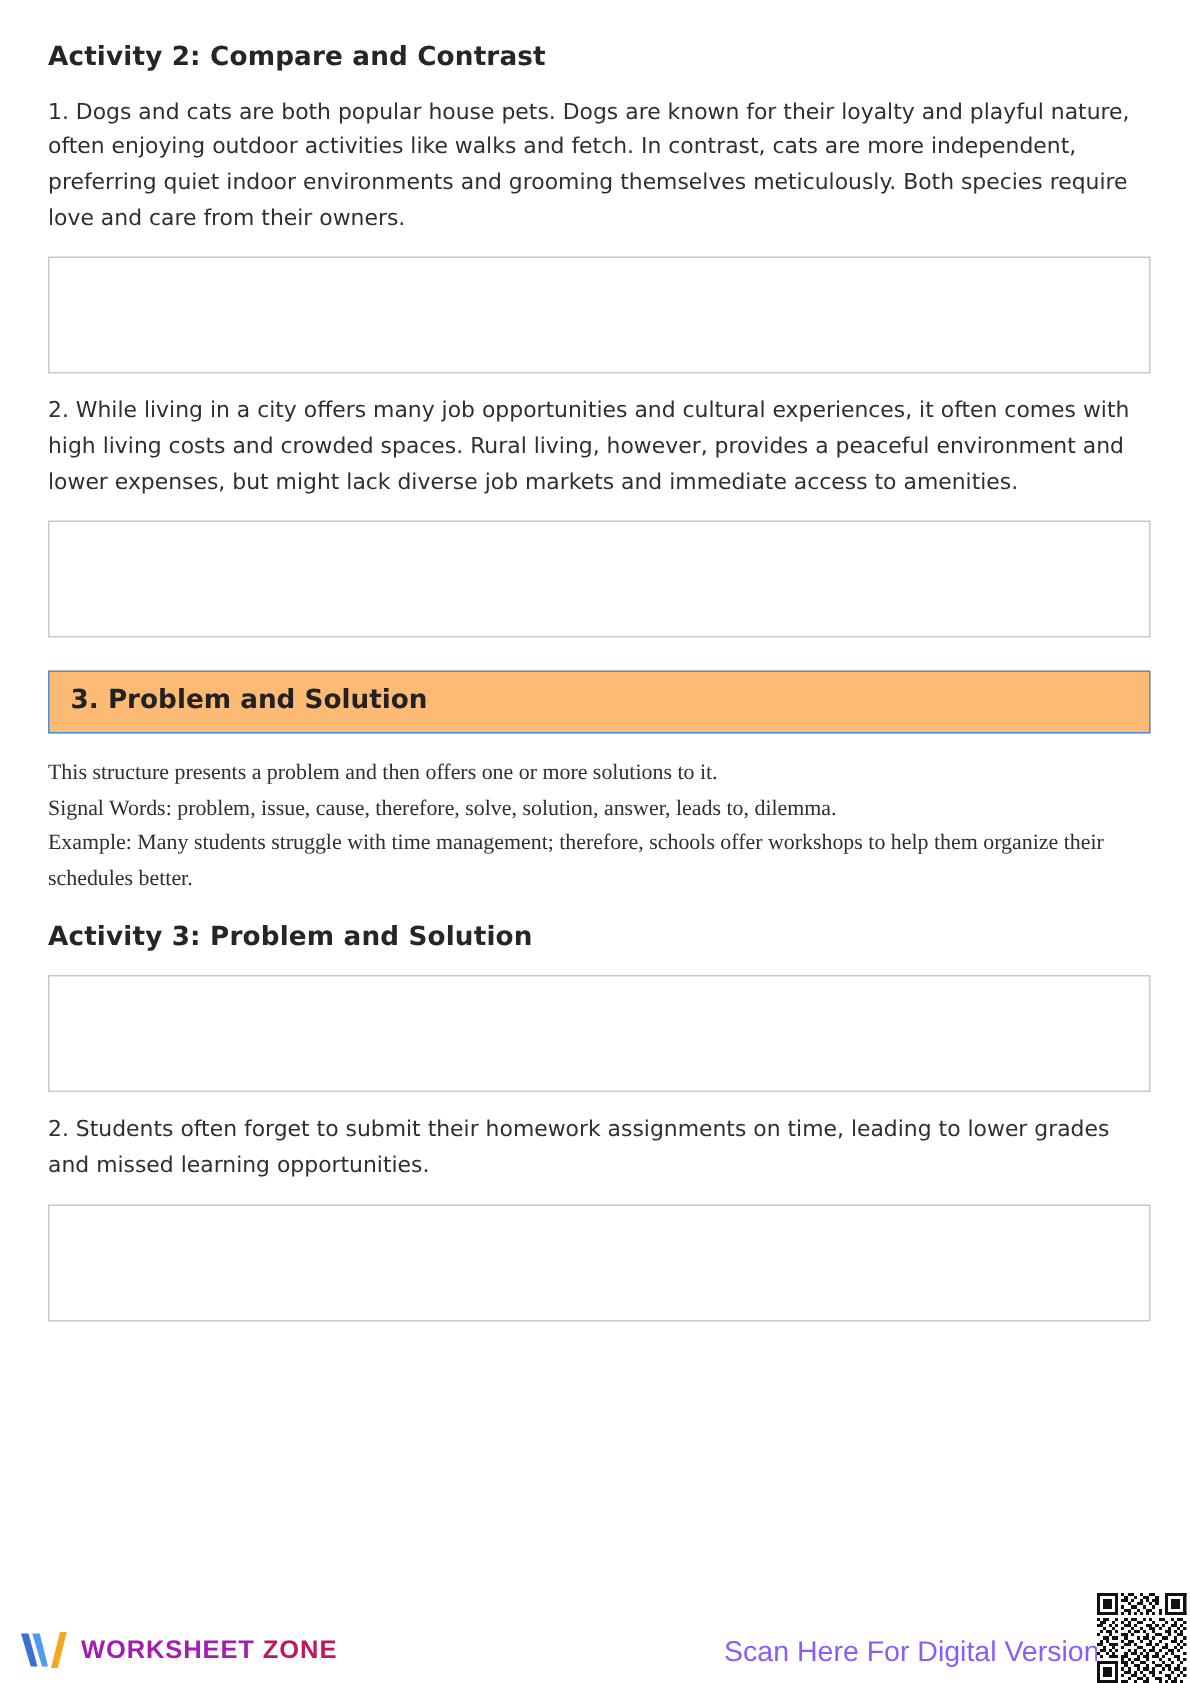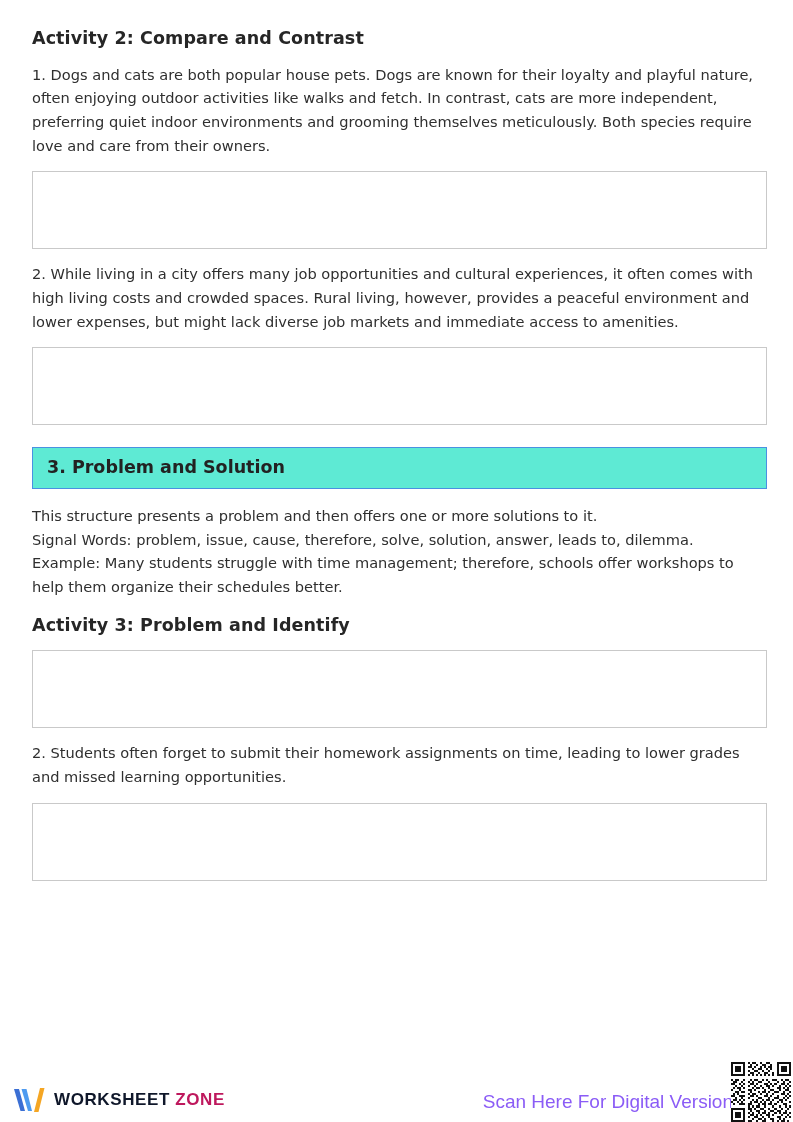--- a/index.html
+++ b/index.html
@@ -58,34 +58,35 @@
     border: 1px solid #c9c9c9;
     background: #ffffff;
     margin: 8px 0 6px 0;
   }
   .answer-box.h78 { height: 78px; }
 
   .section-banner {
     box-sizing: border-box;
     width: 735px;
     border: 1.4px solid #4a90e2;
-    background: #5eead4;
+    background: #fdba74;
     padding: 9px 0 9px 14px;
     margin: 22px 0 8px 0;
   }
   .section-banner .banner-title {
     font-size: 17.5px;
     font-weight: 700;
     color: #222222;
     line-height: 1.25;
     display: block;
   }
 
   .multiline {
     white-space: pre-line;
+    font-family: Liberation Serif, serif;
   }
 
   
   .footer {
     position: absolute;
     left: 0;
     bottom: 0;
     width: 793px;
     height: 46px;
   }
@@ -103,21 +104,21 @@
     height: 28px;
     display: block;
   }
   .logo-text {
     font-family: "Liberation Sans", sans-serif;
     font-size: 17px;
     font-weight: 700;
     letter-spacing: 0.6px;
     white-space: nowrap;
   }
-  .logo-text .w1 { color: #0f172a; text-align: center; }
+  .logo-text .w1 { color: #a21caf; text-align: center; }
   .logo-text .w2 { color: #4e9bf0; }
   .logo-text .w3 { color: #be185d; }
 
   .scan-text {
     position: absolute;
     right: 60px;
     bottom: 9px;
     font-family: "Liberation Sans", sans-serif;
     font-size: 19px;
     color: #8b5cf6;
@@ -152,21 +153,21 @@
     <div class="answer-box h78"></div>
 
     <div class="section-banner">
       <span class="banner-title">3. Problem and Solution</span>
     </div>
 
     <p class="body-text multiline">This structure presents a problem and then offers one or more solutions to it.
 Signal Words: problem, issue, cause, therefore, solve, solution, answer, leads to, dilemma.
 Example: Many students struggle with time management; therefore, schools offer workshops to help them organize their schedules better.</p>
 
-    <h2 class="activity-heading">Activity 3: Problem and Identify</h2>
+    <h2 class="activity-heading">Activity 3: Problem and Solution</h2>
 
 
 
     <div class="answer-box h78"></div>
 
     <p class="body-text">2. Students often forget to submit their homework assignments on time, leading to lower grades and missed learning opportunities.</p>
 
     <div class="answer-box h78"></div>
 
   </div>

